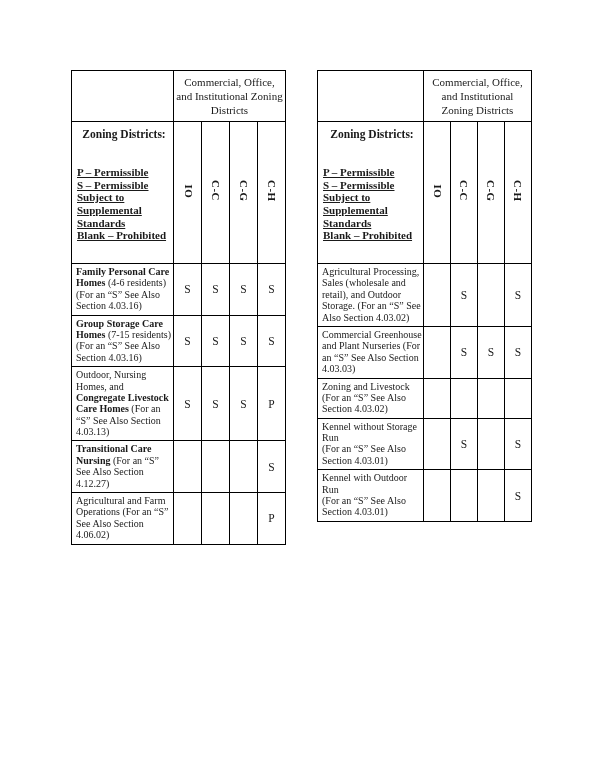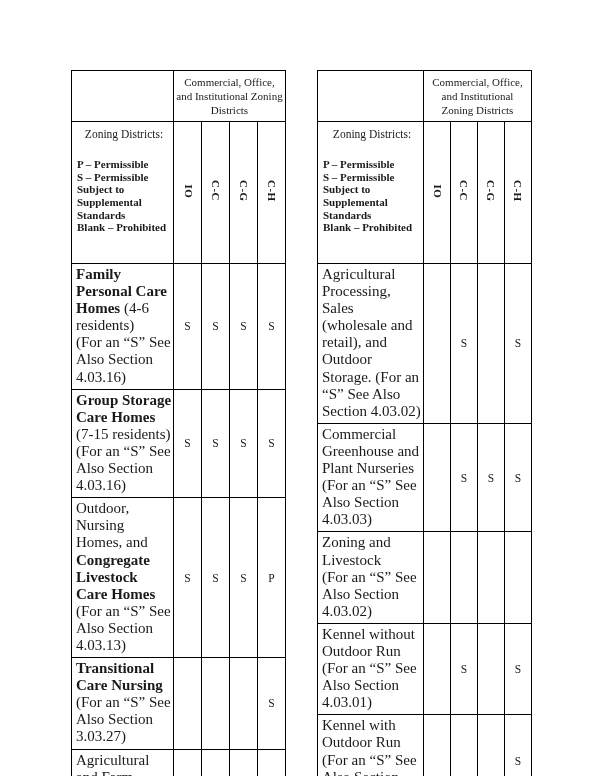--- a/index.html
+++ b/index.html
@@ -36,46 +36,47 @@
     line-height: 1.28;
     padding: 2px 1px;
   }
   td.legend-cell {
     height: 133px;
     vertical-align: top;
     padding: 4px 2px 4px 5px;
     font-size: 11px;
   }
   .legend-title {
-    font-weight: normal;
+    font-weight: bold;
     text-align: center;
     font-size: 11.5px;
-    margin: 2px 0 18px 0;
+    margin: 2px 0 26px 0;
   }
   .legend-line {
     font-weight: bold;
     line-height: 1.15;
+    text-decoration: underline;
   }
   td.col-head-cell {
     text-align: center;
     vertical-align: middle;
     padding: 0;
   }
   .vert-label {
     display: inline-block;
     writing-mode: vertical-rl;
     font-weight: bold;
     font-size: 11px;
     letter-spacing: 0.5px;
     white-space: nowrap;
   }
   .vert-label.flip { transform: rotate(180deg); }
   td.label-cell {
     vertical-align: top;
-    font-size: 15px;
+    font-size: 10px;
     line-height: 1.14;
     padding: 2px 1px 3px 4px;
   }
   td.label-cell b { font-weight: bold; }
   td.value-cell {
     text-align: center;
     vertical-align: middle;
     font-size: 11.5px;
   }
 </style>
@@ -144,21 +145,21 @@
           <td class="label-cell">
             <div><span>Outdoor, Nursing Homes, and </span><b>Congregate Livestock Care Homes</b><span> (For an “S” See Also Section 4.03.13)</span></div>
           </td>
           <td class="value-cell">S</td>
           <td class="value-cell">S</td>
           <td class="value-cell">S</td>
           <td class="value-cell">P</td>
         </tr>
         <tr>
           <td class="label-cell">
-            <div><b>Transitional Care Nursing</b><span> (For an “S” See Also Section 3.03.27)</span></div>
+            <div><b>Transitional Care Nursing</b><span> (For an “S” See Also Section 4.12.27)</span></div>
           </td>
           <td class="value-cell"></td>
           <td class="value-cell"></td>
           <td class="value-cell"></td>
           <td class="value-cell">S</td>
         </tr>
         <tr>
           <td class="label-cell">
             <div><span>Agricultural and Farm Operations (For an “S” See Also Section 4.06.02)</span></div>
           </td>
@@ -229,21 +230,21 @@
             <div><span>Zoning and Livestock</span></div>
             <div><span>(For an “S” See Also Section 4.03.02)</span></div>
           </td>
           <td class="value-cell"></td>
           <td class="value-cell"></td>
           <td class="value-cell"></td>
           <td class="value-cell"></td>
         </tr>
         <tr>
           <td class="label-cell">
-            <div><span>Kennel without Outdoor Run</span></div>
+            <div><span>Kennel without Storage Run</span></div>
             <div><span>(For an “S” See Also Section 4.03.01)</span></div>
           </td>
           <td class="value-cell"></td>
           <td class="value-cell">S</td>
           <td class="value-cell"></td>
           <td class="value-cell">S</td>
         </tr>
         <tr>
           <td class="label-cell">
             <div><span>Kennel with Outdoor Run</span></div>

